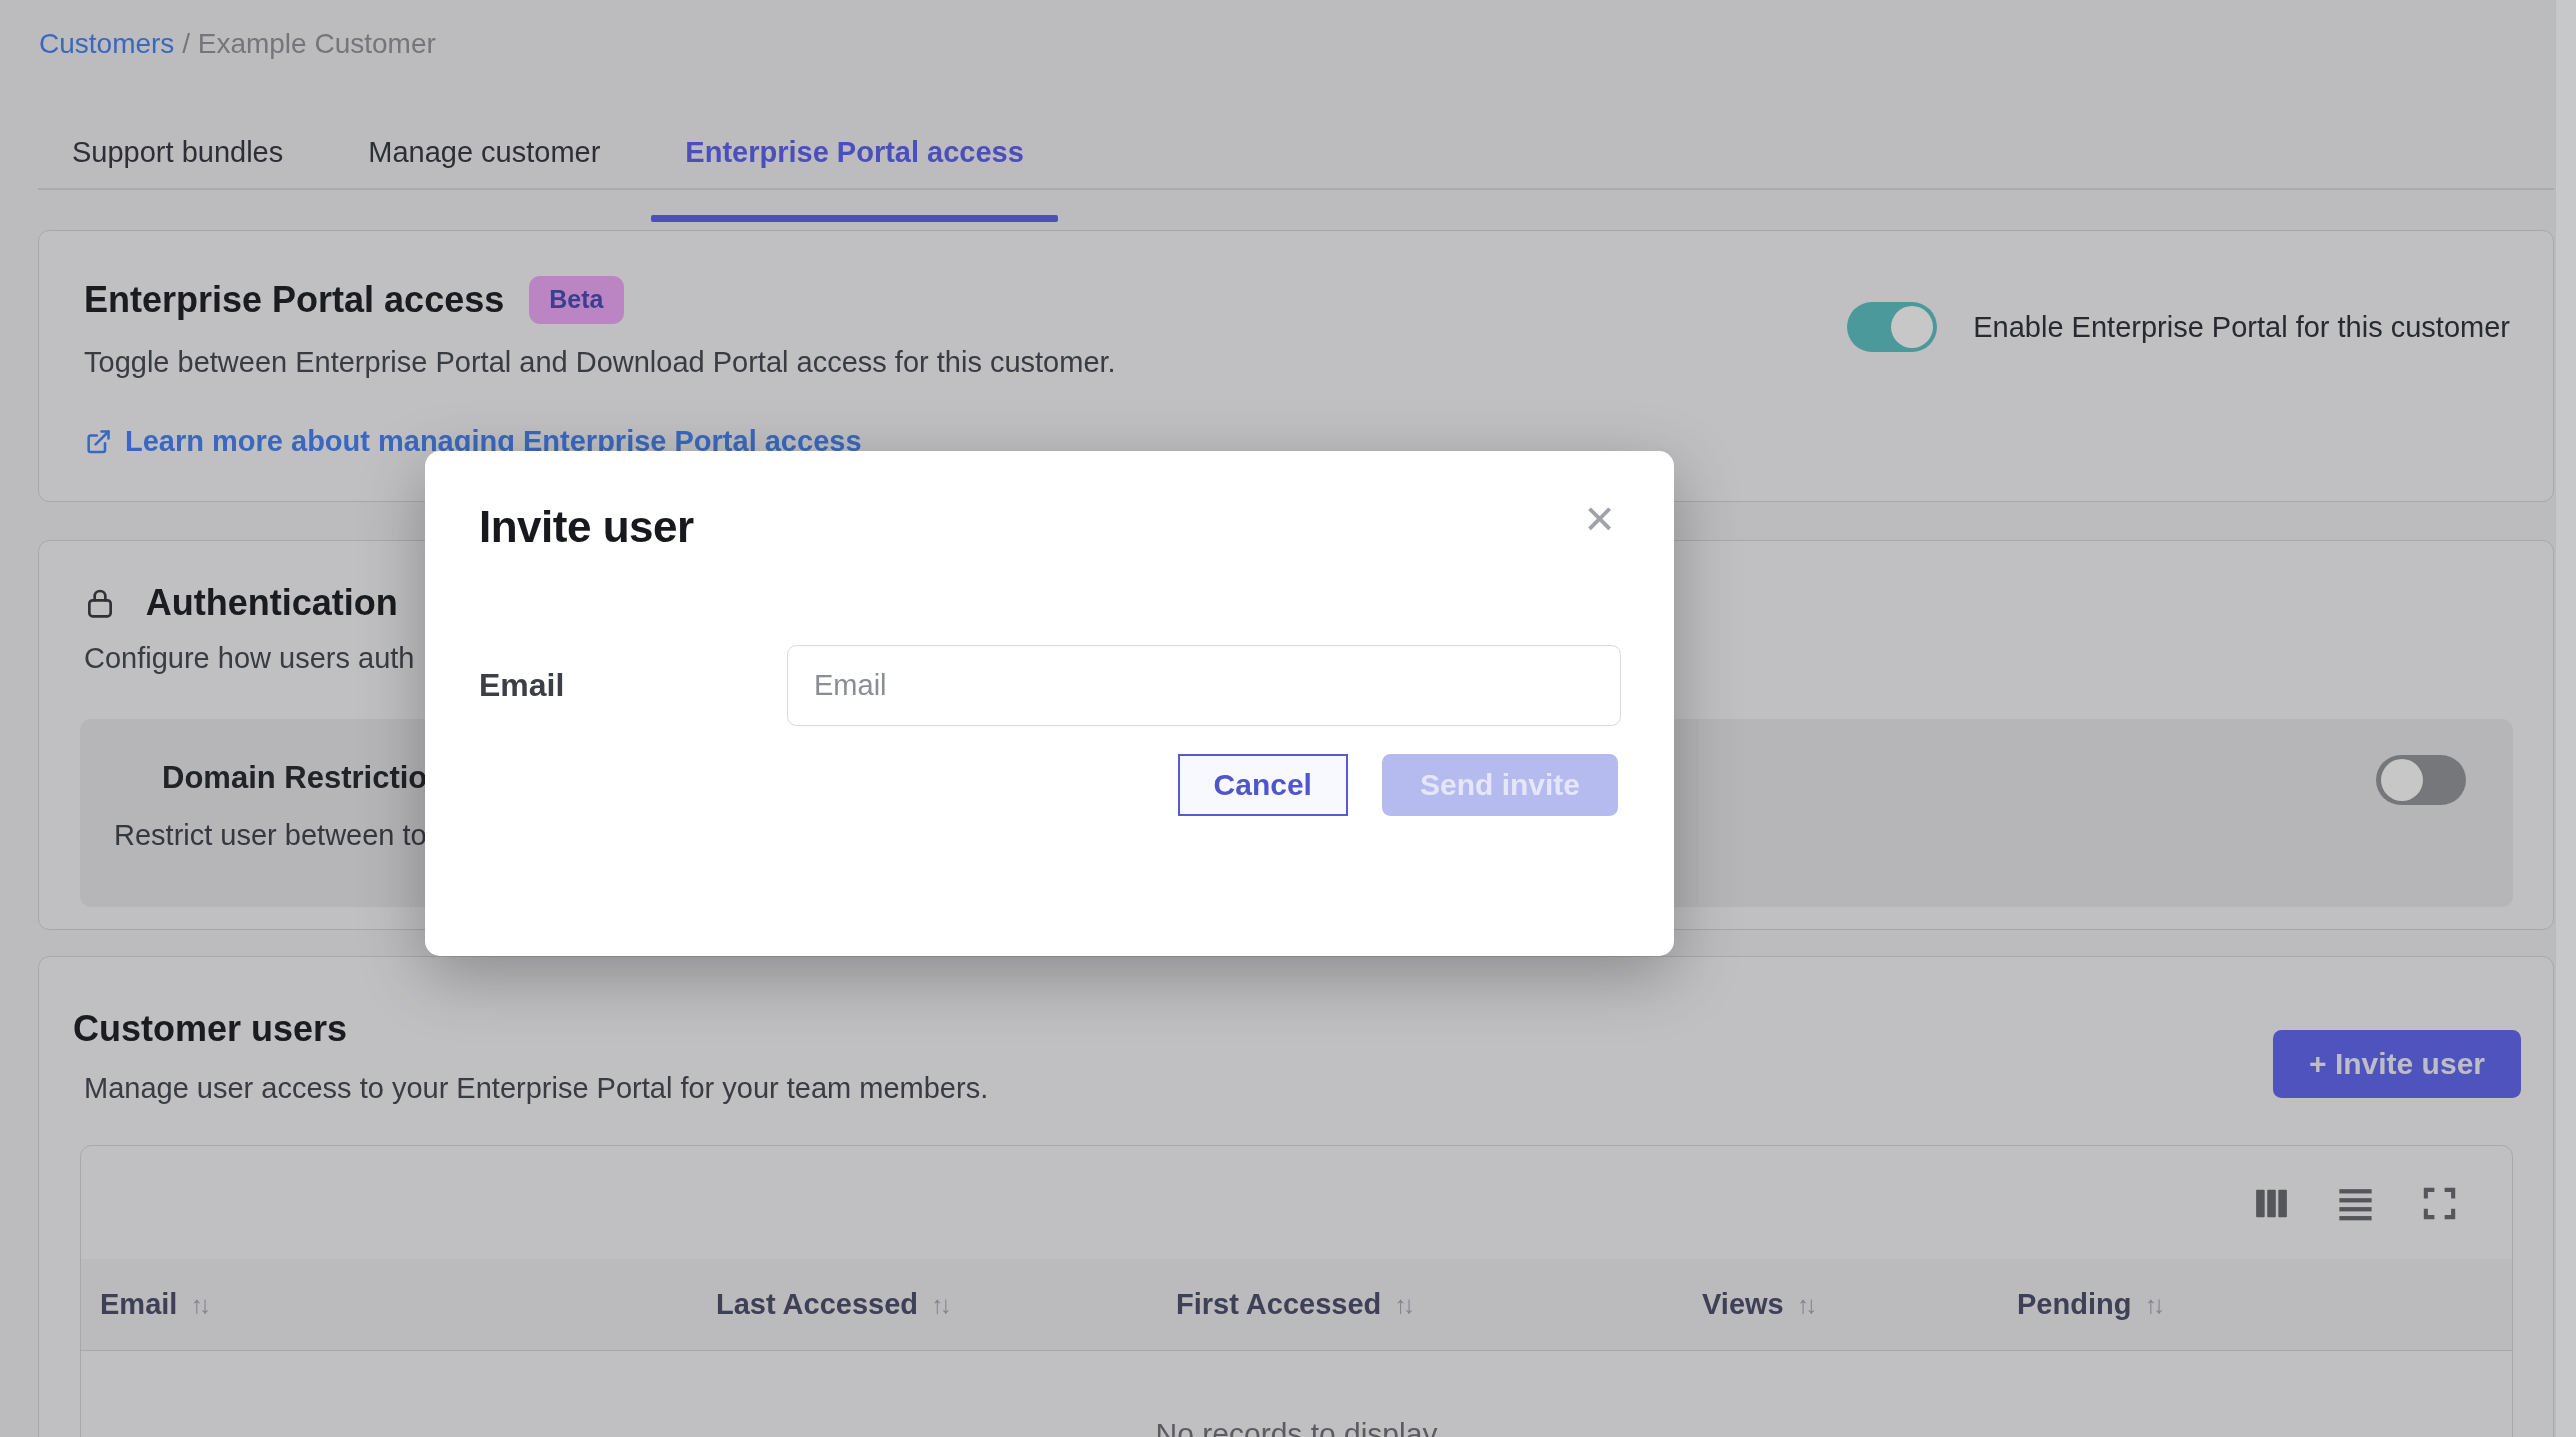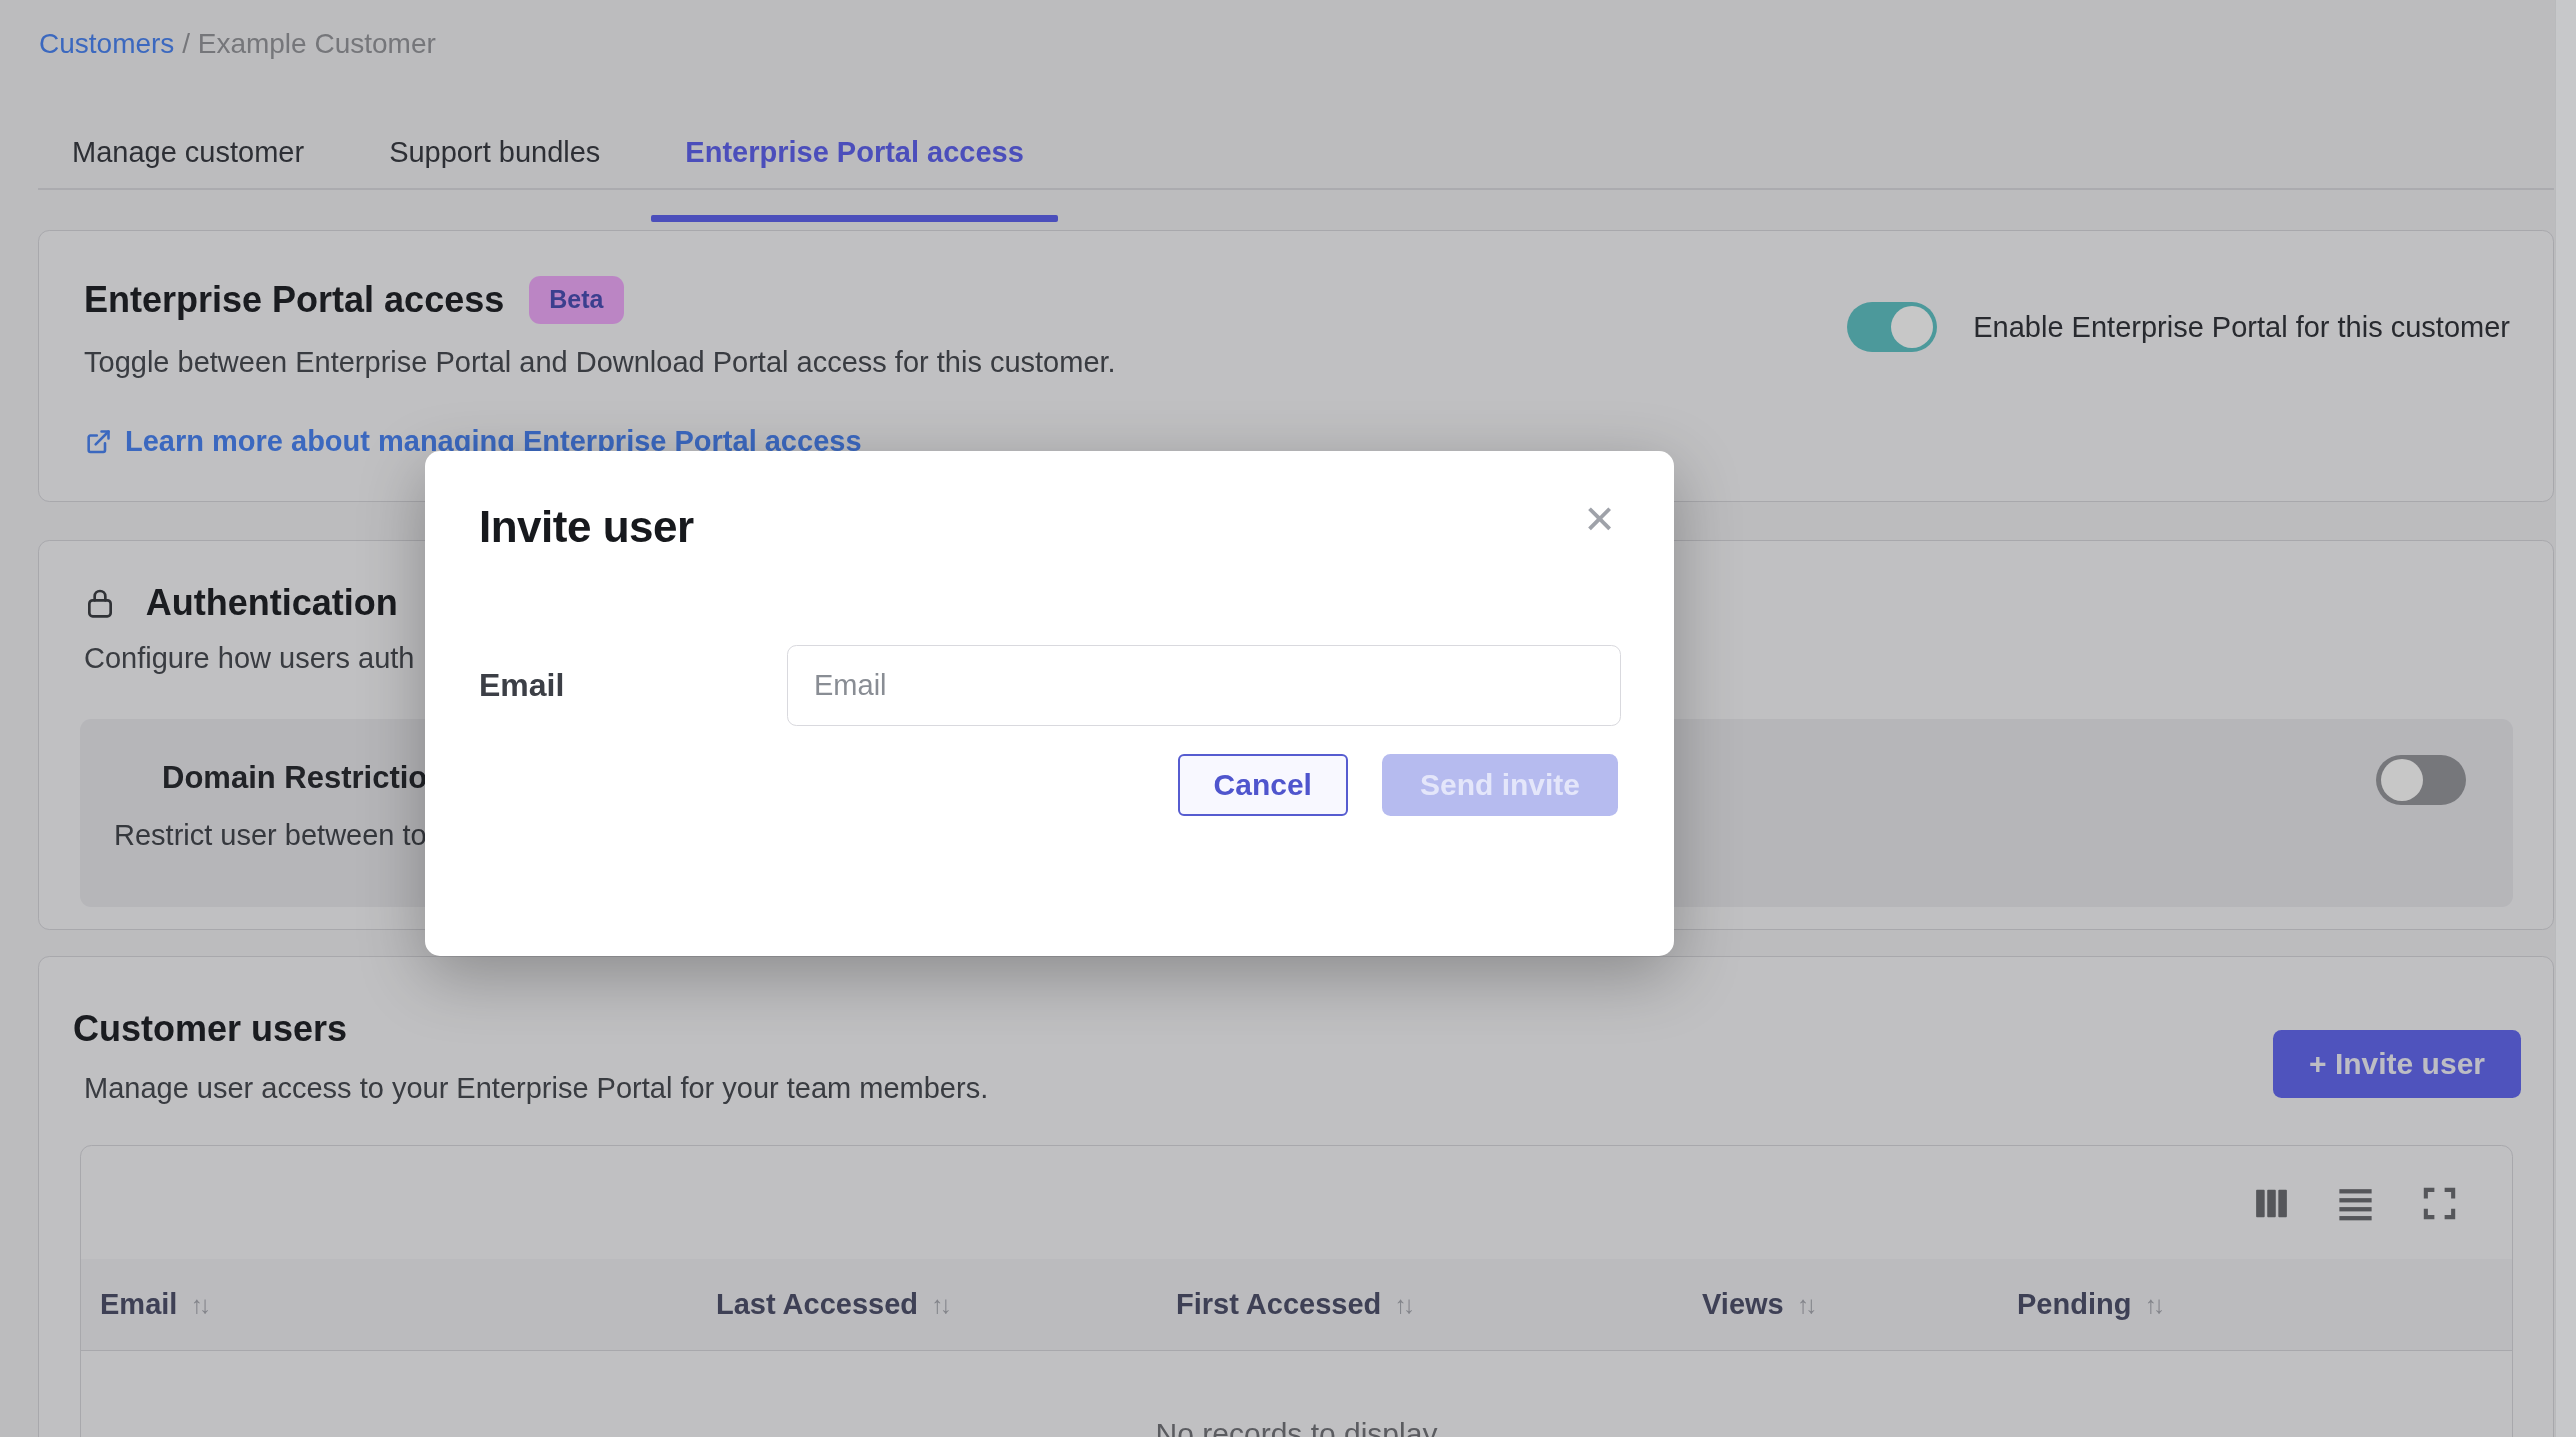--- a/index.html
+++ b/index.html
@@ -73,38 +73,38 @@
   .scrim { position:absolute; inset:0; background:rgba(0,0,0,0.22); z-index:10; }
   .scrollbar-track { position:absolute; right:0; top:0; width:20.7px; height:100%; background:#c7c8ca; border-left:0.9px solid #b9babc; z-index:15; }
   .modal { position:absolute; left:425px; top:451px; width:1249px; height:505px; background:#ffffff; border-radius:15px; box-shadow:0 19px 66px rgba(0,0,0,0.28); z-index:20; }
   .modal-title { position:absolute; left:54px; top:51px; font-size:44px; font-weight:700; color:#17191d; letter-spacing:-0.5px; }
   .modal-close { position:absolute; right:58px; top:49px; font-size:39px; color:#9fa2a9; cursor:pointer; line-height:1; background:none; border:none; font-family:inherit; }
   .modal-row { position:absolute; left:54px; right:53px; top:194px; display:flex; align-items:center; }
   .modal-email-label { width:308px; font-size:32px; font-weight:700; color:#3c3f46; }
   .modal-input { flex:1; height:81px; border:1.9px solid #d9d9de; border-radius:9.4px; padding:0 26px; font-size:29px; font-family:inherit; color:#2a2c31; background:#fff; outline:none; }
   .modal-input::placeholder { color:#898d94; }
   .modal-footer { position:absolute; right:56px; top:303px; display:flex; gap:34px; }
-  .btn-cancel { height:62px; padding:0 34px; background:#f8f8ff; border:2.8px solid #565cd0; border-radius:6px; color:#4f55cd; font-size:30px; font-weight:700; cursor:pointer; font-family:inherit; }
+  .btn-cancel { height:62px; padding:0 34px; background:#f8f8ff; border:2.8px solid #565cd0; border-radius:0; color:#4f55cd; font-size:30px; font-weight:700; cursor:pointer; font-family:inherit; }
   .btn-send { height:62px; padding:0 38px; background:#b6bbef; border:none; border-radius:8.5px; color:#e4e6fa; font-size:30px; font-weight:700; cursor:default; font-family:inherit; }
 </style>
 </head>
 <body>
 
 <div class="page">
 
   <div class="breadcrumb">
     <a class="bc-link">Customers</a>
     <span class="bc-sep"> <span>/</span> </span>
     <span class="bc-current">Example Customer</span>
   </div>
 
   <div class="tabs-divider"></div>
   <nav class="tabs">
+    <div class="tab">Support bundles</div>
     <div class="tab">Manage customer</div>
-    <div class="tab">Support bundles</div>
     <div class="tab active">Enterprise Portal access</div>
   </nav>
 
   <section class="card portal-card">
     <div class="portal-title-row">
       <span class="portal-title">Enterprise Portal access</span>
       <span class="beta-badge">Beta</span>
     </div>
     <div class="portal-desc">Toggle between Enterprise Portal and Download Portal access for this customer.</div>
     <a class="learn-more">

